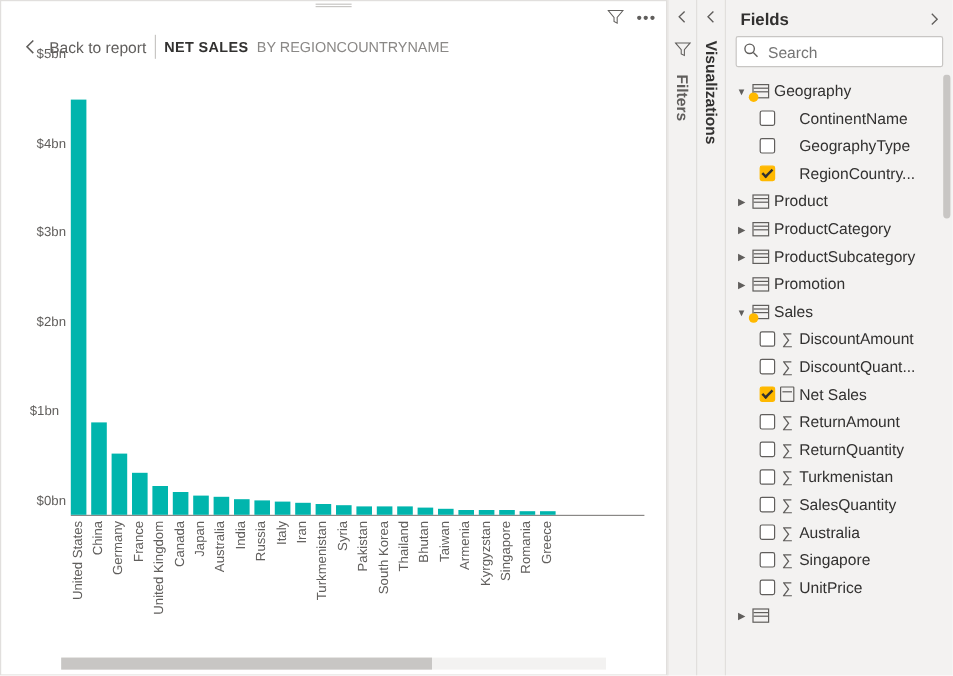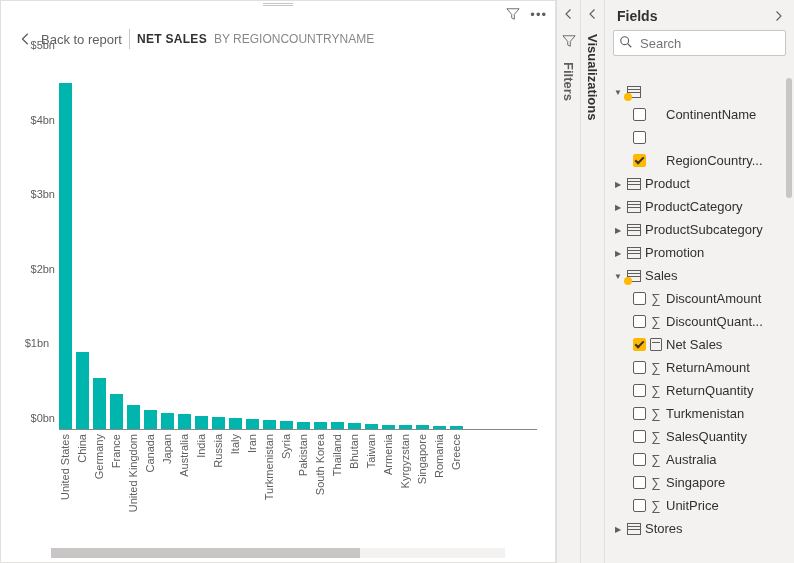--- a/index.html
+++ b/index.html
@@ -24,21 +24,21 @@
   .h-scroll { height: 10px; margin: 0 50px 4px 50px; background: #f3f2f1; position: relative; }
   .h-scroll-thumb { position: absolute; left: 0; top: 0; bottom: 0; width: 68%; background: #c8c6c4; }
 
   .side-rail { width: 24px; background: #f3f2f1; display: flex; flex-direction: column; align-items: center; padding-top: 8px; gap: 14px; border-left: 1px solid #e1dfdd; }
   .rail-label { writing-mode: vertical-rl; font-size: 13px; font-weight: 600; color: #605e5c; }
   .rail-label.viz { color: #323130; }
 
   .fields-panel { width: 190px; background: #f3f2f1; display: flex; flex-direction: column; border-left: 1px solid #e1dfdd; }
   .fields-head { display: flex; align-items: center; justify-content: space-between; padding: 8px 10px 6px 12px; }
   .fields-title { font-size: 14px; font-weight: 600; }
-  .search-wrap { margin: 0 8px 22px 8px; position: relative; }
+  .search-wrap { margin: 0 8px 6px 8px; position: relative; }
   .search { width: 100%; height: 26px; border: 1px solid #c8c6c4; border-radius: 2px; padding: 0 6px 0 26px; font-size: 13px; background: #fff; }
   .search-icon { position: absolute; left: 6px; top: 5px; color: #605e5c; }
   .tree { flex: 1; overflow-y: hidden; padding: 2px 0; position: relative; }
   .tree-scroll { position: absolute; right: 2px; top: 0; width: 6px; height: 120px; background: #c8c6c4; border-radius: 3px; }
   .node { display: flex; align-items: center; height: 23px; padding-left: 8px; cursor: pointer; gap: 4px; font-size: 13px; }
   .node.child { padding-left: 28px; }
   .chev { font-size: 9px; color: #605e5c; width: 10px; text-align: center; }
   .chev.right::before { content: "▶"; font-size: 8px; }
   .chev.down::before { content: "▼"; font-size: 8px; }
   .tblicon { width: 14px; height: 12px; display: inline-flex; position: relative; }
@@ -184,29 +184,31 @@
       </span>
       <input class="search" placeholder="Search" style="">
     </div>
     <div class="tree" id="tree">
       <div class="tree-scroll"></div>
     <div class="node">
           <span class="chev down"></span>
           <span class="tblicon">
             <span class="badge"></span>
           </span>
+          <span class="label-text">Geography</span>
         </div>
         <div class="node child">
           <span class="cbox"></span>
           <span style="width:12px"></span>
           <span class="label-text">ContinentName</span>
         </div>
         <div class="node child">
           <span class="cbox"></span>
           <span style="width:12px"></span>
+          <span class="label-text">GeographyType</span>
         </div>
         <div class="node child">
           <span class="cbox checked"></span>
           <span style="width:12px"></span>
           <span class="label-text">RegionCountry...</span>
         </div>
         <div class="node">
           <span class="chev right"></span>
           <span class="tblicon"></span>
           <span class="label-text">Product</span>
@@ -279,18 +281,17 @@
           <span class="label-text">Singapore</span>
         </div>
         <div class="node child">
           <span class="cbox"></span>
           <span class="sigma">∑</span>
           <span class="label-text">UnitPrice</span>
         </div>
         <div class="node">
           <span class="chev right"></span>
           <span class="tblicon"></span>
-          <span class="label-text">Stores</span>
         </div>
       </div>
   </div>
 
 </div>
 
 </body></html>

